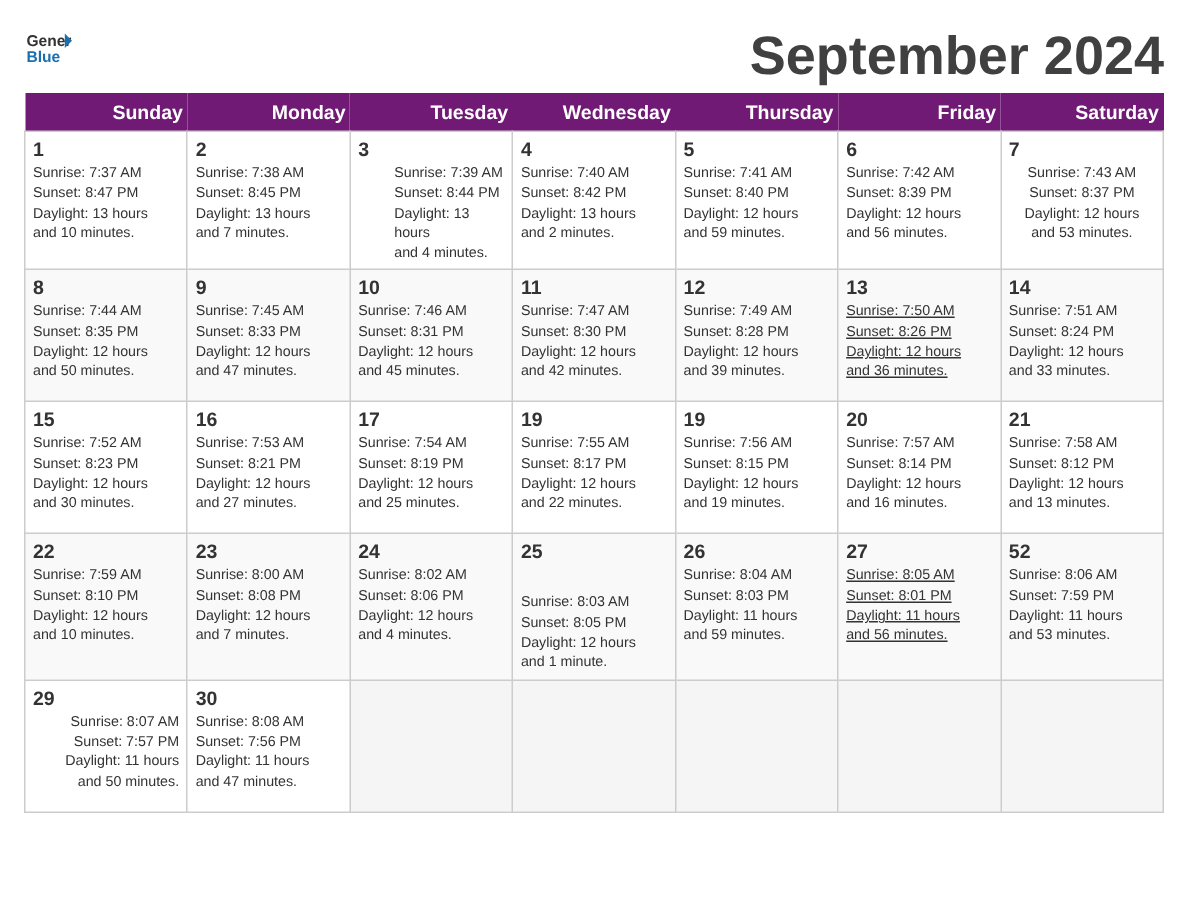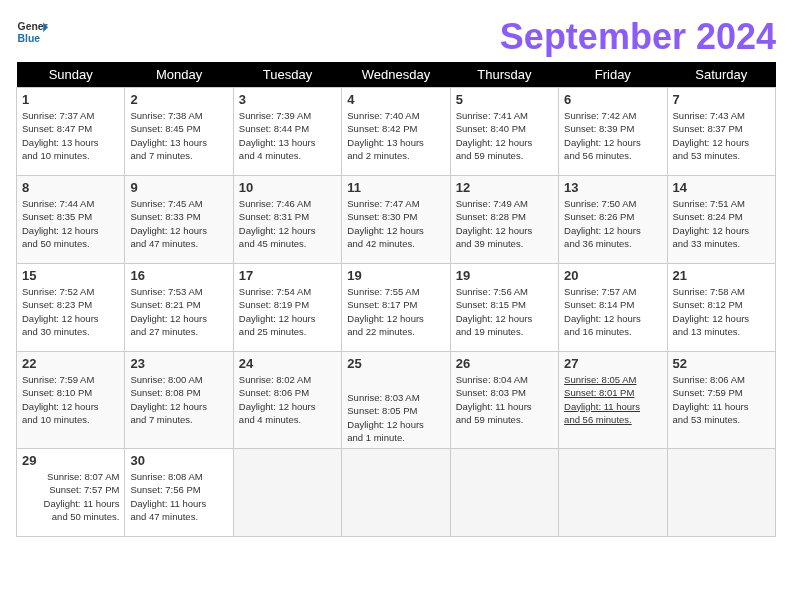--- a/index.html
+++ b/index.html
@@ -24,40 +24,40 @@
     .logo-icon {
       width: 32px;
       height: 32px;
     }
     .title-section {
       text-align: right;
     }
     .month-title {
       font-size: 36px;
       font-weight: bold;
-      color: #8b5cf6;
+      color: #404040;
     }
     .subtitle {
       font-size: 14px;
       color: #333;
       text-align: center;
       margin-bottom: 8px;
     }
     table {
       width: 100%;
       border-collapse: collapse;
       table-layout: fixed;
     }
     th {
-      background-color: #000000;
+      background-color: #701a75;
       color: white;
-      text-align: center;
+      text-align: right;
       padding: 5px 3px;
       font-size: 13px;
-      font-weight: normal;
+      font-weight: bold;
     }
     td {
       vertical-align: top;
       border: 1px solid #ccc;
       padding: 4px 5px;
       font-size: 10px;
       color: #333;
       height: 88px;
       background: #fff;
     }
@@ -120,21 +120,21 @@
           </td>
           <td>
             <span class="day-number">2</span>
             <div class="day-info" style="white-space: pre-line;">Sunrise: 7:38 AM
 Sunset: 8:45 PM
 Daylight: 13 hours
 and 7 minutes.</div>
           </td>
           <td>
             <span class="day-number">3</span>
-            <div class="day-info" style="white-space: pre-line;">Sunrise: 7:39 AM
+            <div class="day-info" style="white-space: pre-line; margin-left: 24px;">Sunrise: 7:39 AM
 Sunset: 8:44 PM
 Daylight: 13 hours
 and 4 minutes.</div>
           </td>
           <td>
             <span class="day-number">4</span>
             <div class="day-info" style="white-space: pre-line;">Sunrise: 7:40 AM
 Sunset: 8:42 PM
 Daylight: 13 hours
 and 2 minutes.</div>
@@ -148,21 +148,21 @@
           </td>
           <td>
             <span class="day-number">6</span>
             <div class="day-info" style="white-space: pre-line;">Sunrise: 7:42 AM
 Sunset: 8:39 PM
 Daylight: 12 hours
 and 56 minutes.</div>
           </td>
           <td>
             <span class="day-number">7</span>
-            <div class="day-info" style="white-space: pre-line;">Sunrise: 7:43 AM
+            <div class="day-info" style="white-space: pre-line; text-align: center;">Sunrise: 7:43 AM
 Sunset: 8:37 PM
 Daylight: 12 hours
 and 53 minutes.</div>
           </td>
         </tr>
         <tr>
           <td>
             <span class="day-number">8</span>
             <div class="day-info" style="white-space: pre-line;">Sunrise: 7:44 AM
 Sunset: 8:35 PM
@@ -192,21 +192,21 @@
           </td>
           <td>
             <span class="day-number">12</span>
             <div class="day-info" style="white-space: pre-line;">Sunrise: 7:49 AM
 Sunset: 8:28 PM
 Daylight: 12 hours
 and 39 minutes.</div>
           </td>
           <td>
             <span class="day-number">13</span>
-            <div class="day-info" style="white-space: pre-line;">Sunrise: 7:50 AM
+            <div class="day-info" style="white-space: pre-line; text-decoration: underline;">Sunrise: 7:50 AM
 Sunset: 8:26 PM
 Daylight: 12 hours
 and 36 minutes.</div>
           </td>
           <td>
             <span class="day-number">14</span>
             <div class="day-info" style="white-space: pre-line;">Sunrise: 7:51 AM
 Sunset: 8:24 PM
 Daylight: 12 hours
 and 33 minutes.</div>

